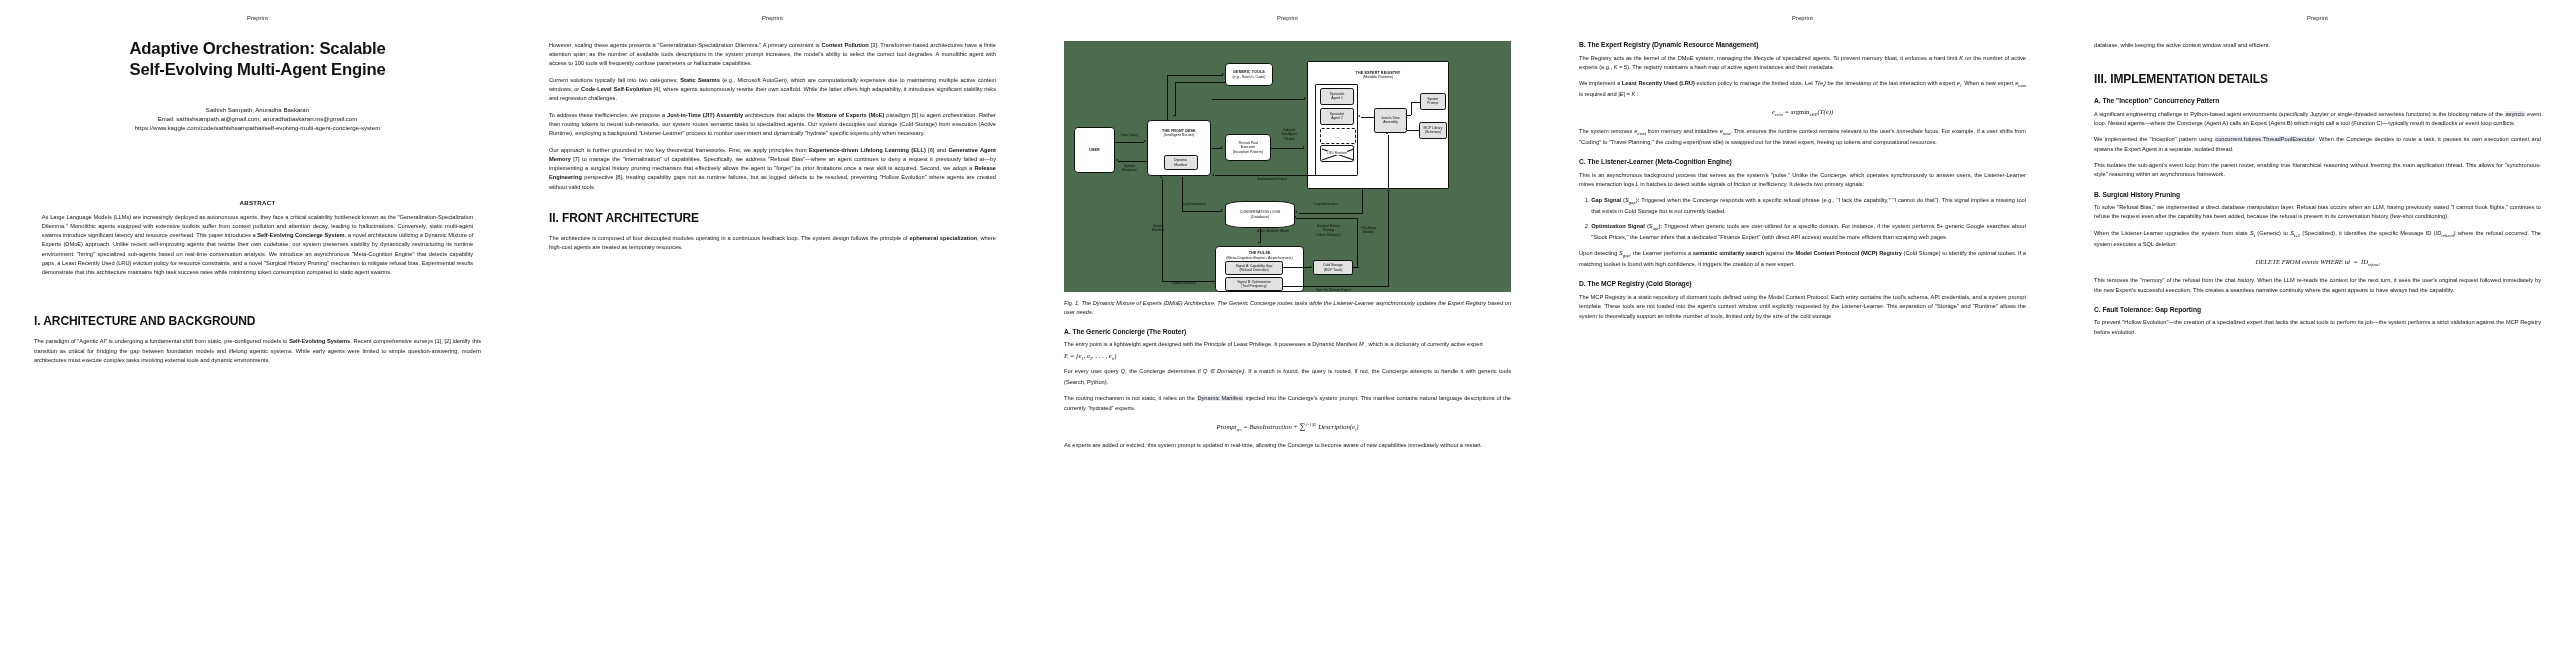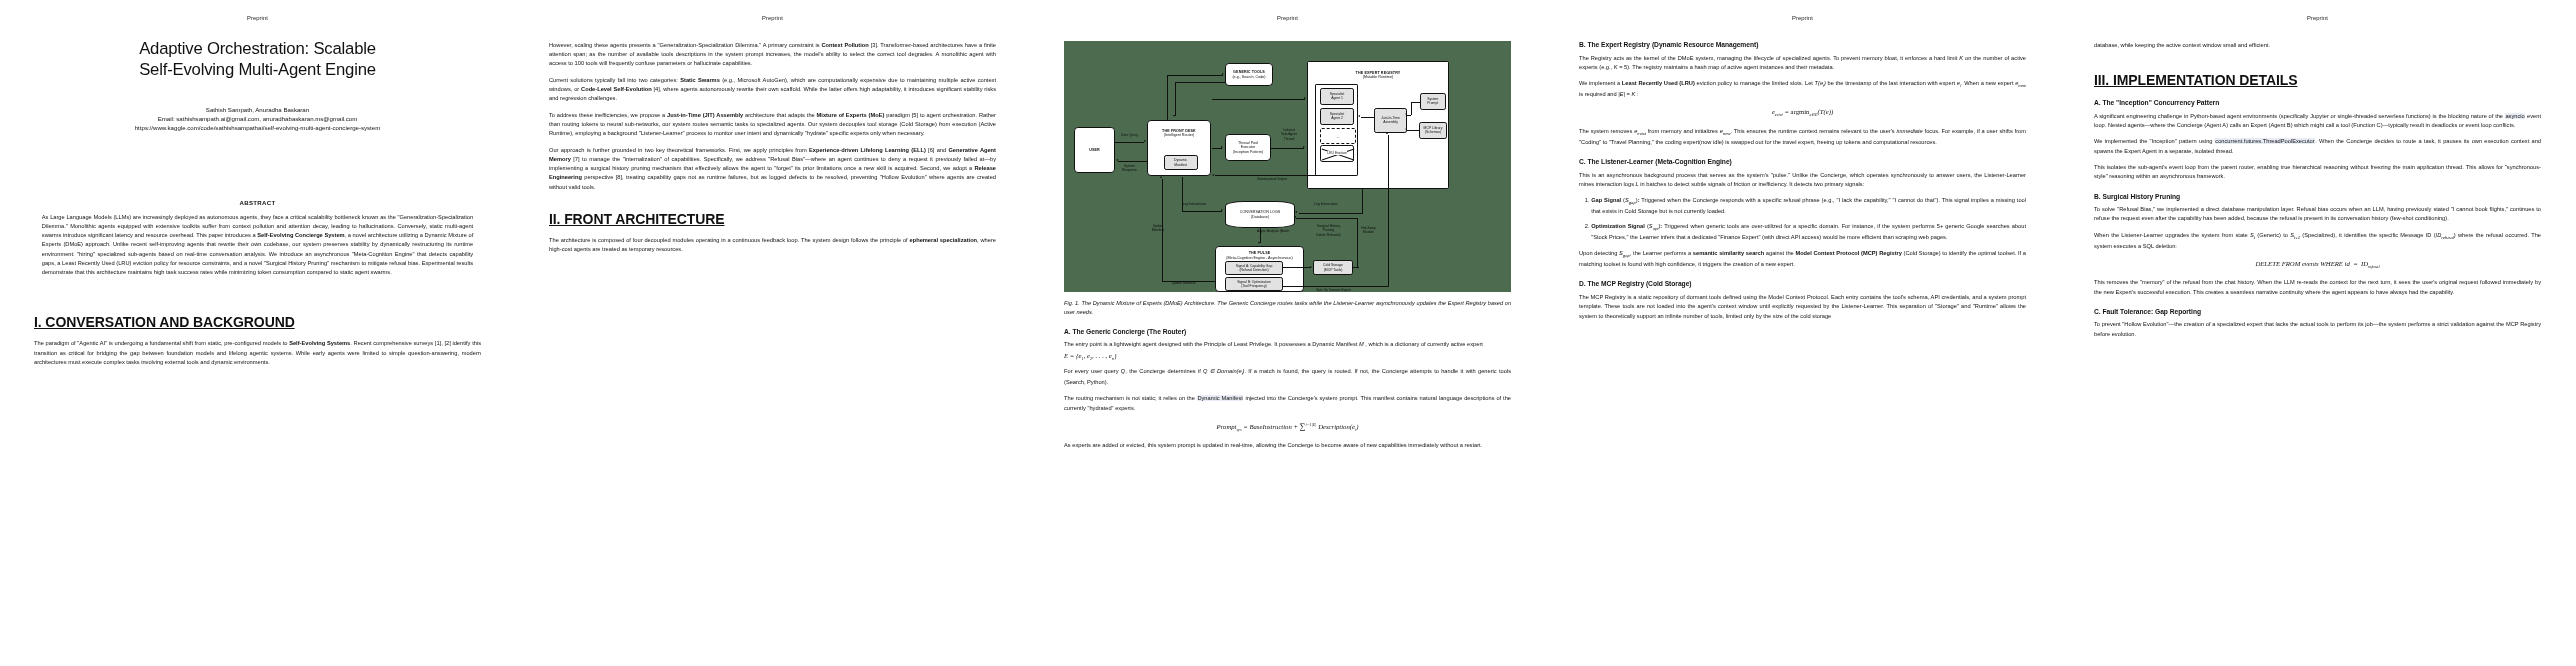--- a/index.html
+++ b/index.html
@@ -20,30 +20,30 @@
     overflow:hidden;
   }
   .preprint{
     position:absolute;top:14.5px;left:0;width:100%;
     text-align:center;font-size:5.8px;color:#1a1a1a;
     letter-spacing:0.1px;
   }
   .body{margin-top:22px;}
 
   h1.title{
-    font-size:16.7px;line-height:1.26;font-weight:normal;
+    font-size:16.7px;line-height:1.26;font-weight:bold;
     text-align:center;margin:19px 0 0 0;letter-spacing:-0.2px;
   }
   .authors{
     text-align:center;font-size:6.1px;line-height:1.5;margin-top:24.5px;color:#111;
   }
   .authors div{white-space:nowrap;}
 
   h2.sec{
-    font-size:14px;font-weight:bold;margin:0 0 9px 0;letter-spacing:-0.1px;text-decoration:underline;
+    font-size:12px;font-weight:bold;margin:0 0 9px 0;letter-spacing:-0.1px;
   }
   h3.sub{
     font-size:6.7px;font-weight:bold;margin:11px 0 5.6px 0;letter-spacing:-0.03px;
   }
   h4.abs{
     font-size:6.1px;font-weight:bold;text-align:center;margin:0 0 6.7px 0;
     letter-spacing:0.3px;
   }
   p{
     font-size:5.7px;line-height:1.62;text-align:justify;margin:0 0 7.2px 0;
@@ -125,21 +125,21 @@
       <div>Email: sathishsampath.ai@gmail.com, anuradhabaskaran.ms@gmail.com</div>
       <div>https://www.kaggle.com/code/sathishsampathai/self-evolving-multi-agent-concierge-system</div>
     </div>
     <div class="abswrap">
       <h4 class="abs">ABSTRACT</h4>
       <p>
         As Large Language Models (LLMs) are increasingly deployed as autonomous agents, they face a critical scalability bottleneck known as the "Generalization-Specialization Dilemma." Monolithic agents equipped with extensive toolkits suffer from context pollution and attention decay, leading to hallucinations. Conversely, static multi-agent swarms introduce significant latency and resource overhead. This paper introduces a <b>Self-Evolving Concierge System</b>, a novel architecture utilizing a Dynamic Mixture of Experts (DMoE) approach. Unlike recent self-improving agents that rewrite their own codebase, our system preserves stability by dynamically restructuring its runtime environment: "hiring" specialized sub-agents based on real-time conversation analysis. We introduce an asynchronous "Meta-Cognition Engine" that detects capability gaps, a Least Recently Used (LRU) eviction policy for resource constraints, and a novel "Surgical History Pruning" mechanism to mitigate refusal bias. Experimental results demonstrate that this architecture maintains high task success rates while minimizing token consumption compared to static agent swarms.
       </p>
     </div>
     <div style="margin-top:37px;">
-      <h2 class="sec">I. CONVERSATION AND BACKGROUND</h2>
+      <h2 class="sec">I. ARCHITECTURE AND BACKGROUND</h2>
       <p>
         The paradigm of "Agentic AI" is undergoing a fundamental shift from static, pre-configured models to <b>Self-Evolving Systems</b>. Recent comprehensive surveys [1], [2] identify this transition as critical for bridging the gap between foundation models and lifelong agentic systems. While early agents were limited to simple question-answering, modern architectures must execute complex tasks involving external tools and dynamic environments.
       </p>
     </div>
   </div>
 
   <div class="page">
     <div class="preprint">Preprint</div>
     <div class="body">
       <p>

